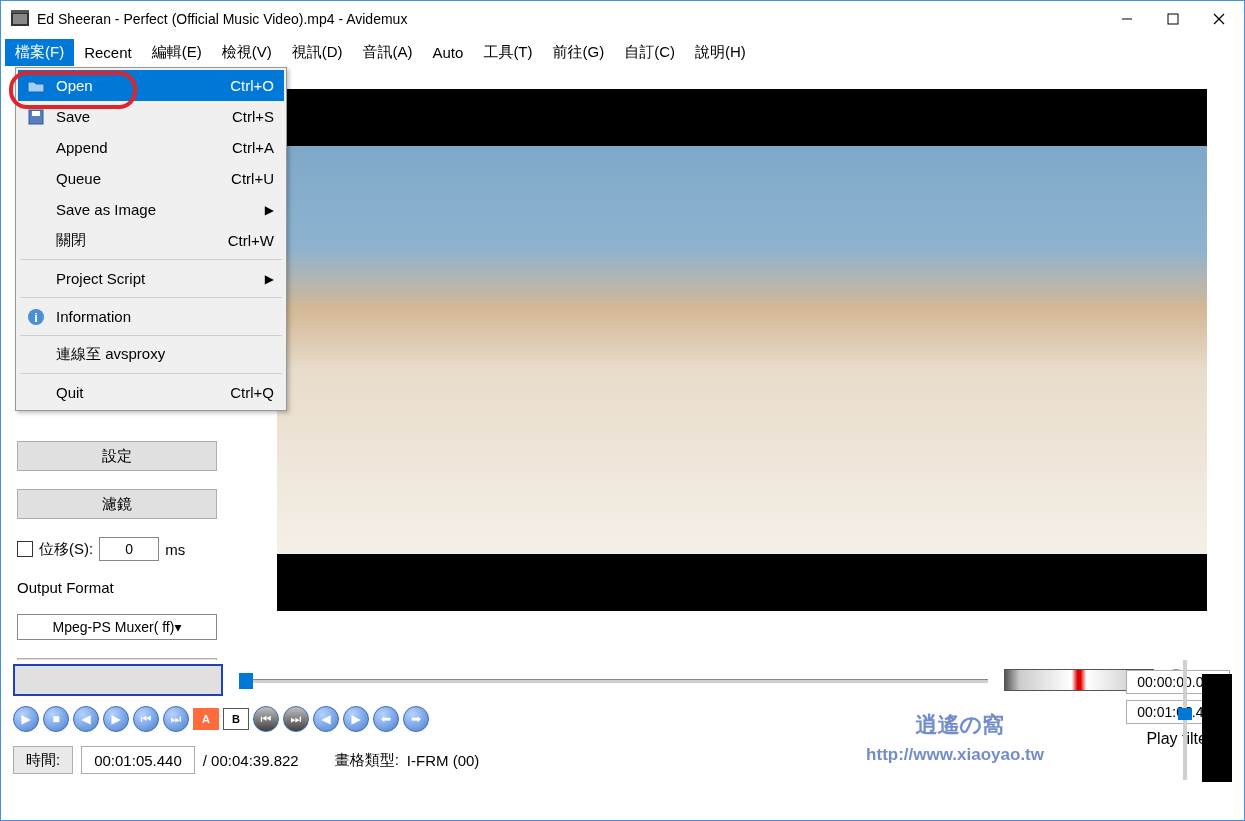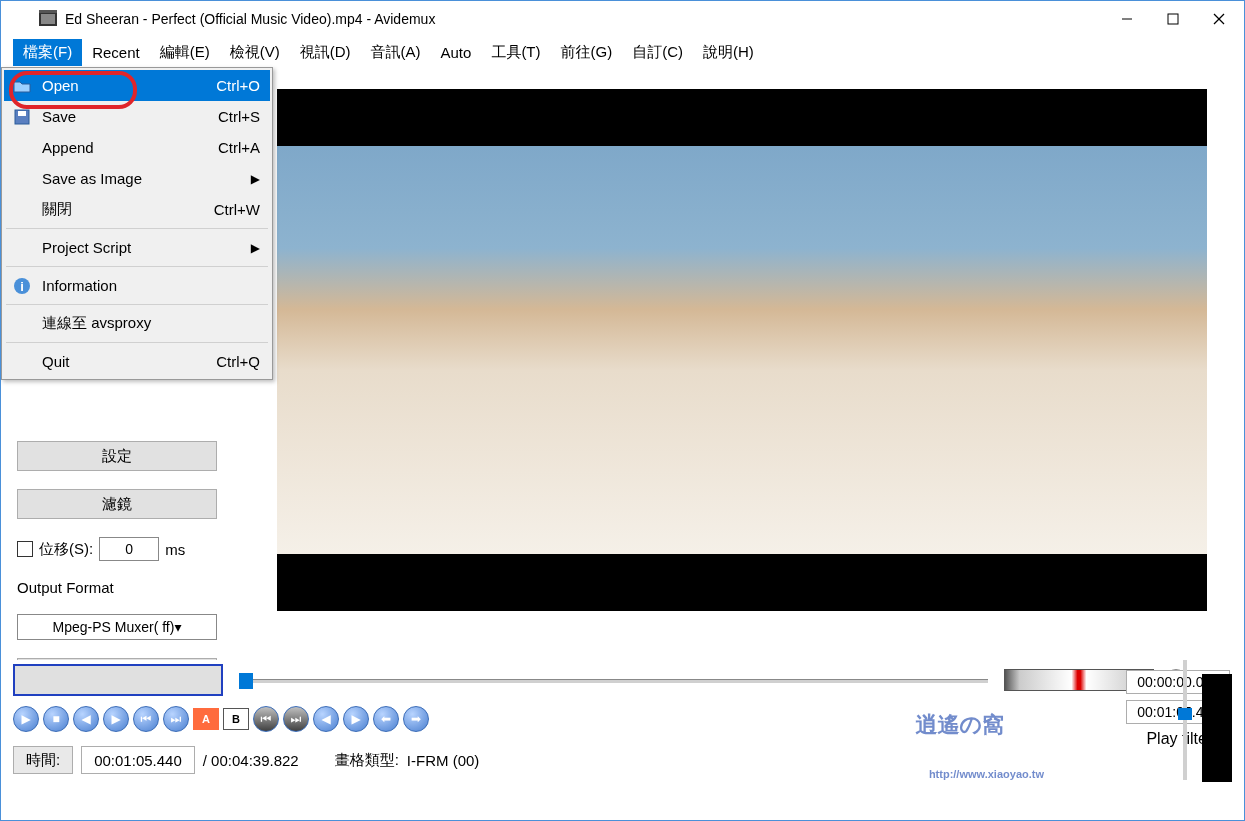--- a/index.html
+++ b/index.html
@@ -1,42 +1,42 @@
 <!DOCTYPE html>
 <html><head>
 <meta charset="utf-8">
 <style>
 * { box-sizing: border-box; margin: 0; padding: 0; font-family: "Segoe UI", Tahoma, sans-serif; }
 body { width: 1245px; height: 821px; background: #fff; overflow: hidden; border: 1px solid #4a90d9; position: relative; }
 
-.titlebar { height: 36px; display: flex; align-items: center; padding: 0 2px; background: #fff; margin-left: 28px; }
+.titlebar { height: 36px; display: flex; align-items: center; padding: 0 2px; background: #fff; }
 .titlebar .icon { width: 22px; height: 22px; margin: 0 6px; }
 .titlebar .title { flex: 1; font-size: 14px; color: #000; }
 .titlebar .winbtn { width: 46px; height: 30px; display: flex; align-items: center; justify-content: center; }
 
-.menubar { height: 30px; display: flex; align-items: center; background: #fff; padding: 0 4px; font-size: 15px; margin-left: 8px; }
+.menubar { height: 30px; display: flex; align-items: center; background: #fff; padding: 0 4px; font-size: 15px; }
 .menubar .mitem { padding: 4px 10px; cursor: default; }
 .menubar .mitem.open { background: #0078d7; color: #fff; }
 
 .body-area { position: absolute; top: 66px; left: 0; right: 0; bottom: 0; display: flex; }
 
 .sidebar { width: 236px; padding: 6px 16px; display: flex; flex-direction: column; gap: 18px; }
 .sidebar .spacer-big { height: 350px; }
 .sidebar .btn { height: 30px; border: 1px solid #adadad; background: #e1e1e1; font-size: 15px; display:flex; align-items:center; justify-content:center; width: 200px;}
 .sidebar .row { display: flex; align-items: center; gap: 6px; font-size: 15px; text-align: right; }
 .sidebar .chk { width: 16px; height: 16px; border: 1px solid #333; }
 .sidebar .spin { width: 60px; height: 24px; border: 1px solid #888; display:flex; align-items:center; justify-content:center; font-size: 14px;}
 .sidebar .sect { font-weight: normal; font-size: 15px; }
 .sidebar .combo { width: 200px; height: 26px; border: 1px solid #888; display:flex; align-items:center; padding:0 6px; font-size: 14px; justify-content:center;}
 
 .video-area { flex: 1; position: relative; }
 .video-frame { position: absolute; top: 22px; left: 40px; width: 930px; height: 522px; background: #000; display:flex; align-items:center; justify-content:center; overflow:hidden;}
 .video-content { width:100%; height:78%; background: linear-gradient(180deg, #7fa8c9 0%, #8db3cf 25%, #d4b896 40%, #e8dccb 55%, #f5f0e8 100%); position:relative;}
 
-.dropdown { position: absolute; top: 66px; left: 0; width: 272px; background: #f0f0f0; border: 1px solid #999; box-shadow: 2px 2px 4px rgba(0,0,0,0.25); z-index: 100; padding: 2px;}
+.dropdown { position: absolute; top: 66px; left: 14px; width: 272px; background: #f0f0f0; border: 1px solid #999; box-shadow: 2px 2px 4px rgba(0,0,0,0.25); z-index: 100; padding: 2px;}
 .dropdown .ditem { height: 31px; display: flex; align-items: center; padding: 0 10px 0 8px; font-size: 15px; color: #000; }
 .dropdown .ditem.hl { background: #0078d7; color: #fff; }
 .dropdown .icn { width: 20px; height: 20px; margin-right: 10px; display:inline-flex; align-items:center; justify-content:center;}
 .dropdown .lbl { flex: 1; }
 .dropdown .shc { margin-left: 36px; }
 .dropdown .sep { height: 1px; background: #d0d0d0; margin: 3px 2px; }
 .dropdown .arrow { font-size: 12px; }
 
 .red-circle { position:absolute; top: 70px; left: 8px; width: 128px; height: 38px; border: 4px solid #e0252a; border-radius: 18px; z-index: 200; pointer-events:none;}
 
@@ -60,21 +60,21 @@
 .ibox { border: 1px solid #adadad; background:#e9e9e9; padding: 4px 12px; height:28px; display:inline-flex; align-items:center;}
 .ibox.w { background:#fff;}
 
 .right-column { position:absolute; right: 14px; top: 0; display:flex; flex-direction:column; gap:6px; align-items:flex-end;}
 .tbox { border:1px solid #adadad; padding: 3px 10px; font-size: 14px; background:#fff;}
 .vslider { width:22px; height: 120px; position:relative;}
 .vslider-track { position:absolute; left:9px; top:0; bottom:0; width:4px; background:#d0d0d0;}
 .vslider-handle { position:absolute; left:4px; top:48px; width:14px; height:12px; background:#0078d7;}
 
 .watermark { position:absolute; right: 240px; bottom: 80px; font-size: 22px; color: #5070c0; font-weight:bold; text-shadow: 1px 1px 0 #fff, -1px -1px 0 #fff; opacity:0.8; pointer-events:none;}
-.watermark2 { position:absolute; right: 200px; bottom: 40px; font-size: 11px; color: #5070c0; font-weight:bold; text-shadow: 1px 1px 0 #fff; opacity:0.8; pointer-events:none;}
+.watermark2 { position:absolute; right: 200px; bottom: 55px; font-size: 17px; color: #5070c0; font-weight:bold; text-shadow: 1px 1px 0 #fff; opacity:0.8; pointer-events:none;}
 </style>
 </head>
 <body>
 
 <div class="titlebar">
   <span class="icon">
     <svg viewBox="0 0 22 22">
         <rect x="2" y="4" width="18" height="14" fill="#333"></rect>
         <rect x="4" y="6" width="14" height="10" fill="#888"></rect>
         <rect x="2" y="2" width="18" height="3" fill="#555"></rect>
@@ -130,20 +130,25 @@
           <rect x="4" y="2" width="8" height="5" fill="#fff"></rect>
         </svg>
       </span>
     <span class="lbl">Save</span>
     <span class="shc">Ctrl+S</span>
   </div>
   <div class="ditem">
     <span class="icn"></span>
     <span class="lbl">Append</span>
     <span class="shc">Ctrl+A</span>
+  </div>
+  <div class="ditem">
+    <span class="icn"></span>
+    <span class="lbl">Queue</span>
+    <span class="shc">Ctrl+U</span>
   </div>
   <div class="ditem">
     <span class="icn"></span>
     <span class="lbl">Save as Image</span>
     <span class="arrow">▶</span>
   </div>
   <div class="ditem">
     <span class="icn"></span>
     <span class="lbl">關閉</span>
     <span class="shc">Ctrl+W</span>

